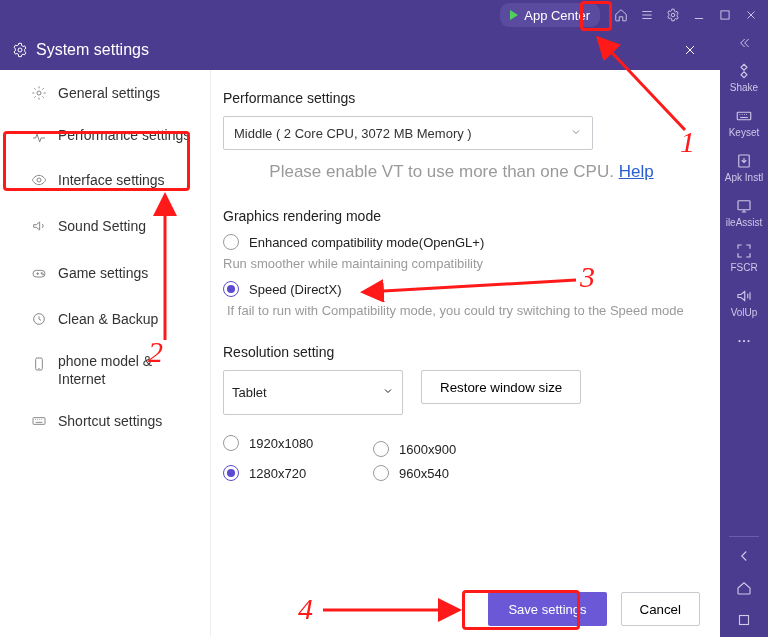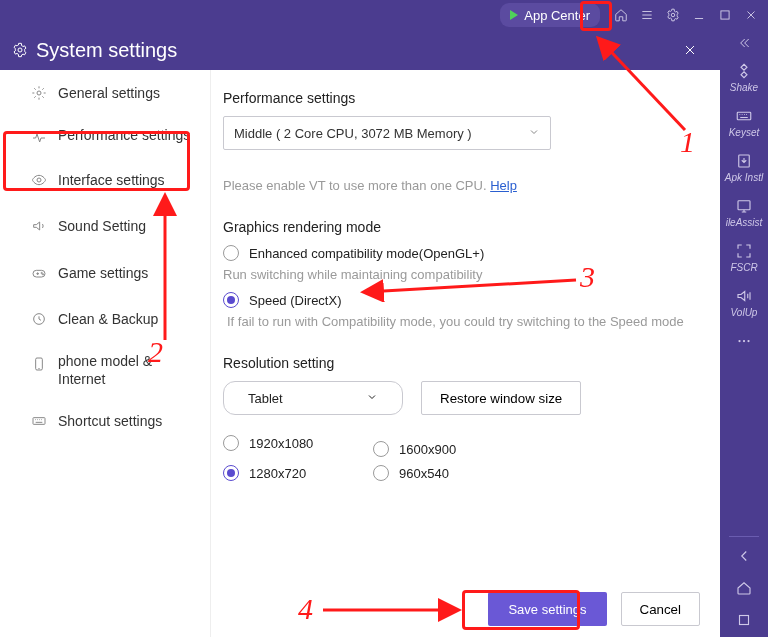--- a/index.html
+++ b/index.html
@@ -63,35 +63,34 @@
     background: #4b3c8f;
     color: #cfc8e8;
     display: flex; align-items: center; justify-content: center;
     border-bottom: 0;
   }
   .rail-item {
     width: 48px;
     display: flex; flex-direction: column; align-items: center;
     padding: 6px 0 8px 0;
     gap: 2px;
-    font-style: italic;
   }
   .rail-item svg { width: 18px; height: 18px; stroke: currentColor; fill: none; stroke-width: 1.5; }
   .rail-sep { width: 30px; height: 1px; background: #6a5cb0; margin: 4px 0; }
   .sys-hdr {
     position: absolute;
     left: 0; top: 30px;
     width: 720px; height: 40px;
     background: #4b3c8f;
     color: #fff;
     display: flex; align-items: center;
     padding: 0 12px;
   }
   .sys-hdr svg { width: 16px; height: 16px; stroke: #fff; fill: none; stroke-width: 1.5; margin-right: 8px; }
-  .sys-hdr .title { font-size: 20px; }
+  .sys-hdr .title { font-size: 16px; }
   .sys-hdr .close {
     margin-left: auto;
     width: 28px; height: 28px;
     display: flex; align-items: center; justify-content: center;
   }
   .sidebar {
     position: absolute;
     left: 16px; top: 70px; bottom: 0;
     width: 195px;
     background: #fff;
@@ -113,45 +112,45 @@
   .sb-item .sb-label { flex: 1; line-height: 1.3; }
   .main {
     position: absolute;
     left: 195px; right: 48px; top: 70px; bottom: 56px;
     padding: 20px 20px 10px 28px;
     overflow: hidden;
     color: #222;
   }
   .section-title { font-size: 14px; color: #222; margin-bottom: 10px; }
   .select {
-    width: 328px; height: 34px;
+    width: 370px; height: 34px;
     border: 1px solid #c9c9d0;
     border-radius: 2px;
     display: flex; align-items: center; justify-content: space-between;
     padding: 0 10px;
     color: #333;
     font-size: 13px;
     background: #fff;
   }
   .select .chev { color: #888; }
-  .hint { color: #9a9a9a; font-size: 13px; margin-top: 28px; }
+  .hint { color: #9a9a9a; font-size: 17px; margin-top: 12px; text-align: center; }
   .hint a { color: #2a5fd0; text-decoration: underline; }
   .group { margin-top: 26px; }
   .radio-line {
     display: flex; align-items: center; gap: 10px; margin-top: 10px;
   }
   .radio {
     width: 16px; height: 16px; border: 1.5px solid #9a9a9a; border-radius: 50%;
     display:flex;align-items:center;justify-content:center; flex-shrink:0;
   }
   .radio.sel { border-color: #5a4bcf; }
   .radio.sel::after { content:""; width:8px; height:8px; background:#5a4bcf; border-radius:50%; }
   .desc { color:#9a9a9a; font-size: 13px; margin-top: 6px; margin-left: 0; }
   .res-row { display:flex; gap: 18px; margin-top: 6px; }
-  .res-select { width: 180px; height: 34px; border:1px solid #c9c9d0; border-radius:12px; display:flex;align-items:center;justify-content:space-between;padding:0 24px;}
+  .res-select { width: 180px; height: 45px; border:1px solid #c9c9d0; border-radius:2px; display:flex;align-items:center;justify-content:space-between;padding:0 8px;}
   .btn-outline { height: 34px; border:1px solid #c9c9d0; border-radius:2px; background:#fff; display:flex;align-items:center;justify-content:center; padding:8px 18px; }
   .res-grid { display:grid; grid-template-columns: 150px 150px; row-gap: 8px; margin-top: 14px; }
   .footer {
     position:absolute; left:195px; right:48px; bottom:0;
     height:56px; display:flex; align-items:center; justify-content:flex-end;
     gap: 14px; padding: 0 20px; border-top: 0;
   }
   .btn-primary {
     background:#6a58d6; color:#fff; border:none; border-radius:2px;
     height:34px; padding: 0 20px; font-size:13px;
@@ -372,21 +371,21 @@
   <div class="hint">
     <span>Please enable VT to use more than one CPU. </span><a href="#">Help</a>
   </div>
 
   <div class="group">
     <div class="section-title">Graphics rendering mode</div>
     <div class="radio-line">
       <span class="radio"></span>
       <span>Enhanced compatibility mode(OpenGL+)</span>
     </div>
-    <div class="desc">Run switching while maintaining compatibility</div>
+    <div class="desc">Run smoother while maintaining compatibility</div>
     <div class="radio-line">
       <span class="radio sel"></span>
       <span>Speed (DirectX)</span>
     </div>
     <div class="desc" style="margin-left:4px">If fail to run with Compatibility mode, you could try switching to the Speed mode</div>
   </div>
 
   <div class="group">
     <div class="section-title">Resolution setting</div>
     <div class="res-row">

